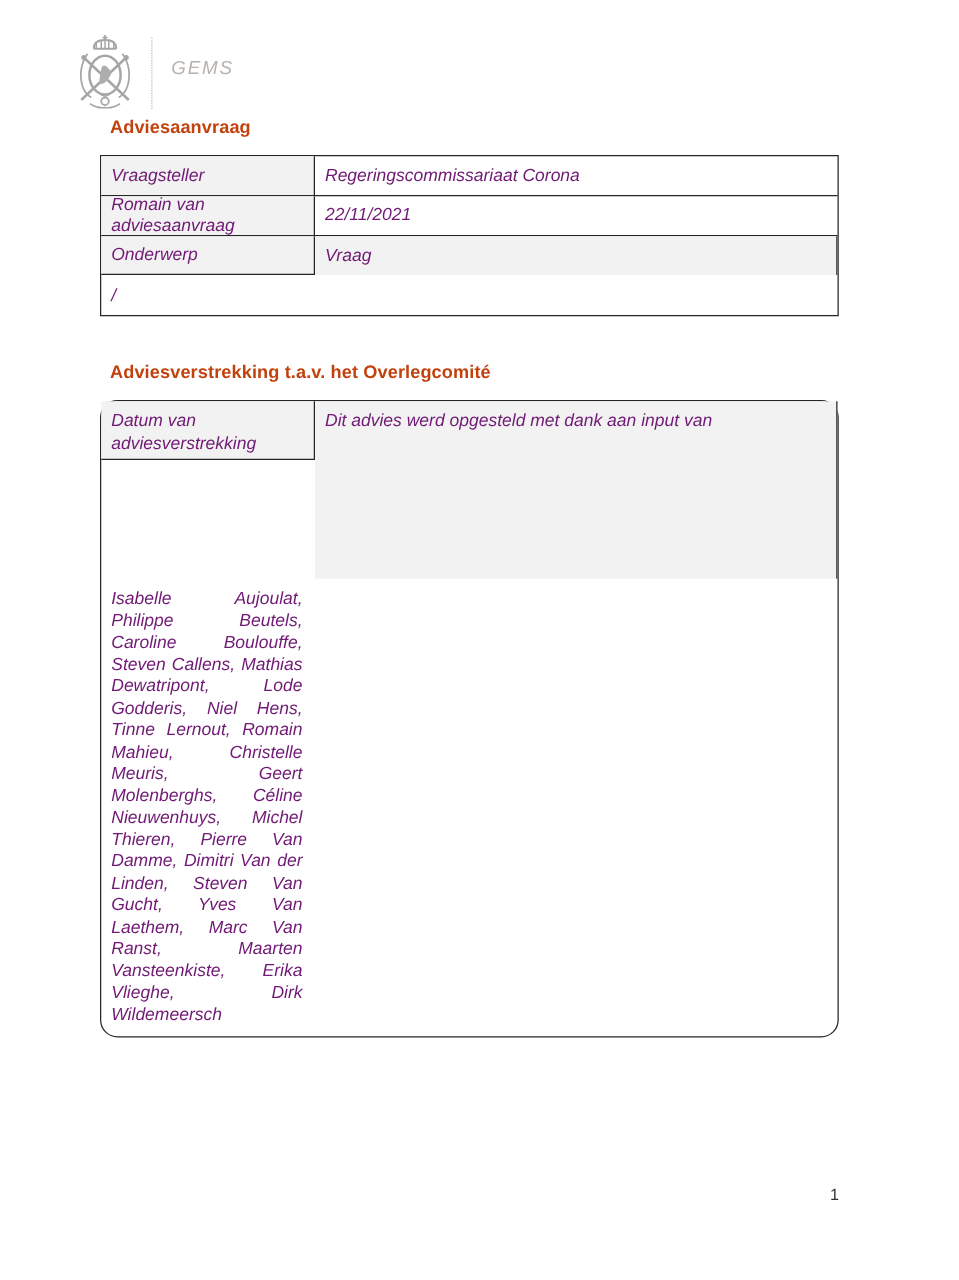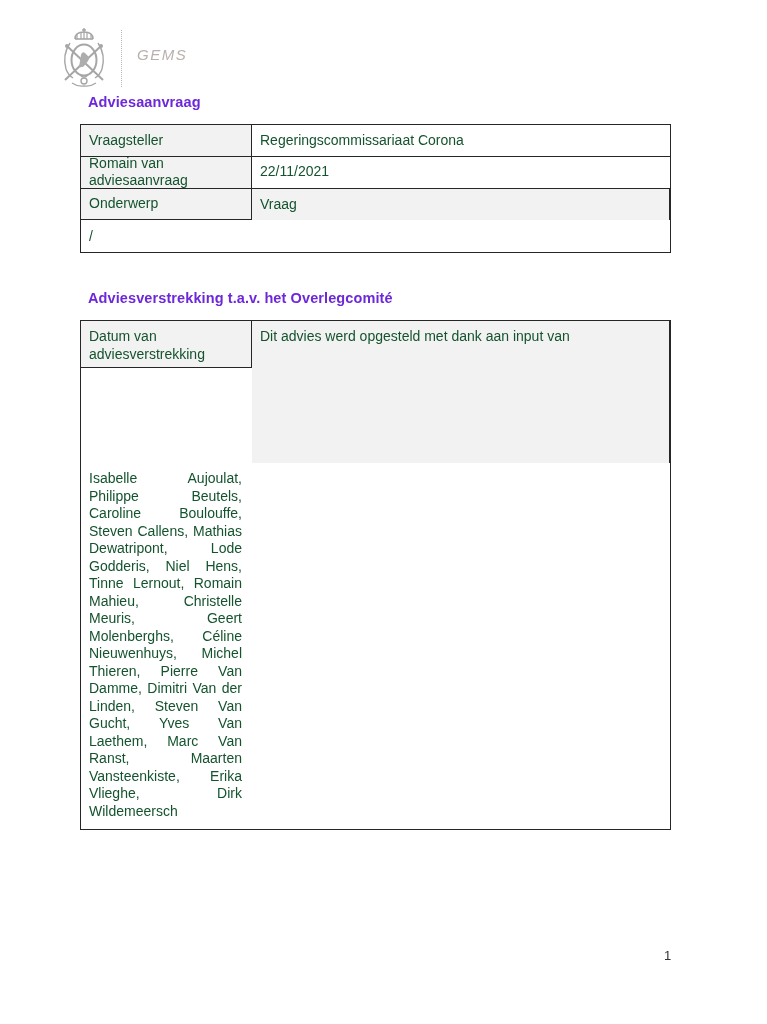--- a/index.html
+++ b/index.html
@@ -17,37 +17,37 @@
   }
   .wordmark {
     position:absolute; left:137px; top:46px;
     font-style:italic; font-size:15px; letter-spacing:1.5px;
     color:#b9b1ab;
     text-align:center;
   }
   
   .heading {
     position:absolute; left:88px;
-    font-weight:bold; font-size:14.5px; color:#6d28d9;
+    font-weight:bold; font-size:14.5px; color:#c2410c;
     letter-spacing:0.1px;
   }
   .heading-1 { top:94px; }
   .heading-2 { top:290px; }
   
   .tbl {
     position:absolute; left:80px; width:591px;
     display:grid; grid-template-columns:171px 1fr;
     border:1.6px solid #262626; background:#ffffff;
   }
   .tbl-1 { top:124px; }
-  .tbl-2 { top:320px; }
+  .tbl-2 { top:320px;border-radius:14px; }
   .cell {
     border-bottom:1.2px solid #262626;
     padding:5px 8px;
-    font-size:14px; color:#14532d; line-height:17.5px;
+    font-size:14px; color:#701a75; line-height:17.5px;font-style:italic;
   }
   .cell.label {
     background:#f2f2f2;
     border-right:1.2px solid #262626;
   }
   .tbl .cell:nth-last-child(-n+2) { border-bottom:none; }
   .tbl-1 .cell { height:31.8px; display:flex; align-items:center; }
   .tbl-2 .row1 { height:47px; padding-top:7px; }
   .tbl-2 .row2 { min-height:142px; padding-top:7px; padding-bottom:9px; }
   .tbl-2 .row2.value { padding-right:10px; }

